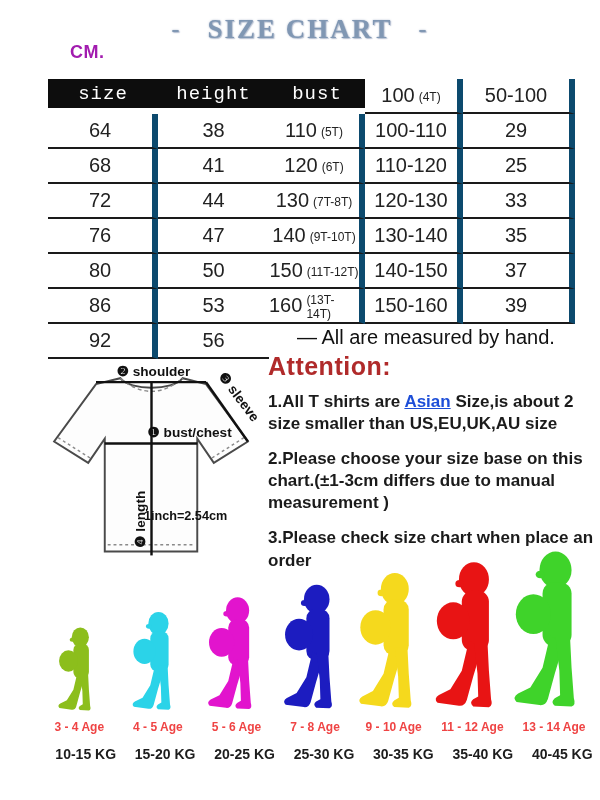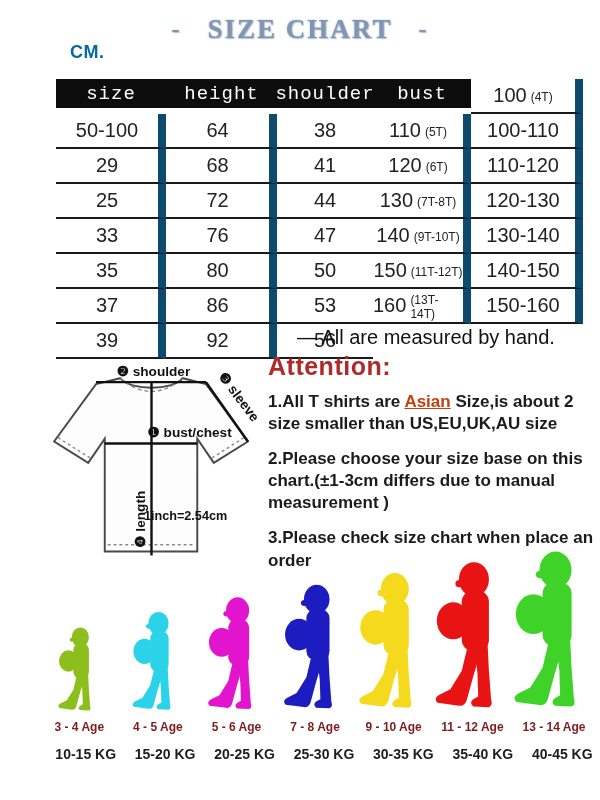--- a/index.html
+++ b/index.html
@@ -5,72 +5,71 @@
   * { margin:0; padding:0; box-sizing:border-box; }
   html,body { background:#ffffff; }
   body { font-family:"Liberation Sans", sans-serif; }
   .page { position:relative; width:600px; height:800px; background:#fff; overflow:hidden; }
 
   
   .title { position:absolute; top:14px; left:0; width:100%; display:flex; justify-content:center; align-items:center; gap:26px;
            font-family:"Liberation Serif", serif; font-weight:bold; font-size:27px; letter-spacing:2px;
            color:#8097b3; text-shadow:0 0 2px rgba(110,130,165,.55), 1px 1px 1px rgba(90,110,150,.35); }
   .title .dash { font-size:24px; }
-  .cm-label { position:absolute; left:70px; top:42px; font-size:18px; font-weight:bold; color:#0369a1; letter-spacing:.5px; }
-
-  
-  .stable { position:absolute; left:56px; top:79px; width:527px; display:grid;
+  .cm-label { position:absolute; left:70px; top:42px; font-size:18px; font-weight:bold; color:#a21caf; letter-spacing:.5px; }
+
+  
+  .stable { position:absolute; left:48px; top:79px; width:527px; display:grid;
             grid-template-columns:110px 111px 96px 98px 112px; }
   .th { background:#0d0d0d; color:#fff; height:29px; display:flex; align-items:center; justify-content:center;
         font-family:"Liberation Mono", monospace; font-size:19px; letter-spacing:1px; }
   .td { height:35px; display:flex; align-items:center; justify-content:center; font-size:20px; color:#222;
         border-bottom:2px solid #1a1a1a; }
-  .td.colsep { border-right:8px solid #0c4a6e; }
+  .td.colsep { border-right:6px solid #0c4a6e; }
   .size-main { font-size:20px; }
   .size-note { font-size:12px; margin-left:4px; transform:translateY(-3px);margin-top:8px; }
 
   .measured-note { position:absolute; left:297px; top:326px; font-size:20px; color:#111; white-space:nowrap; }
 
   
   .shirt { position:absolute; left:34px; top:349px; }
   .dia-label { font:bold 14px "Liberation Sans", sans-serif; fill:#111; }
   .dia-scale { font:bold 13px "Liberation Sans", sans-serif; fill:#111; }
 
   
   .attention { position:absolute; left:268px; top:352px; width:338px; color:#1b1b1b; }
   .attention h2 { color:#b02a2a; font-size:25px; font-weight:bold; margin-bottom:10px; letter-spacing:.5px; }
   .attention p { font-size:17px; font-weight:bold; line-height:1.3; margin-bottom:13px; }
-  .hl-asian { color:#c2410c; text-decoration:underline; }
+  .hl-asian { color:#1d4ed8; text-decoration:underline; }
 
   
   .kids-row { position:absolute; left:40px; top:584px; width:556px; height:150px;
               display:flex; align-items:flex-end; }
   .kid-col { flex:1 1 0; display:flex; flex-direction:column; align-items:center; justify-content:flex-end; }
-  .age-label { margin-top:5px; font-size:12px; font-weight:bold; color:#7f1d1d; white-space:nowrap; }
+  .age-label { margin-top:5px; font-size:12px; font-weight:bold; color:#ef4444; white-space:nowrap; }
   .info-row { position:absolute; left:40px; width:556px; display:flex; }
   .info-row.kg { top:746px; }
   .info-row.cm { top:768px; }
   .info-cell { flex:1 1 0; text-align:center; font-size:14px; font-weight:bold; color:#1c1c1c; white-space:nowrap;margin-left:12px; }
 </style>
 </head>
 <body>
 
 <div class="page">
 
   <div class="title">
     <span class="dash">-</span>
     <span>SIZE CHART</span>
     <span class="dash">-</span>
   </div>
   <div class="cm-label">CM.</div>
 
   <div class="stable">
     <div class="th">size</div>
     <div class="th">height</div>
-    <div class="th">shoulder</div>
     <div class="th">bust</div>
 
     <div class="td colsep">
         <span class="size-main">100</span>
         <span class="size-note">(4T)</span>
       </div>
     <div class="td colsep">50-100</div>
     <div class="td colsep">64</div>
     <div class="td">38</div>
 

